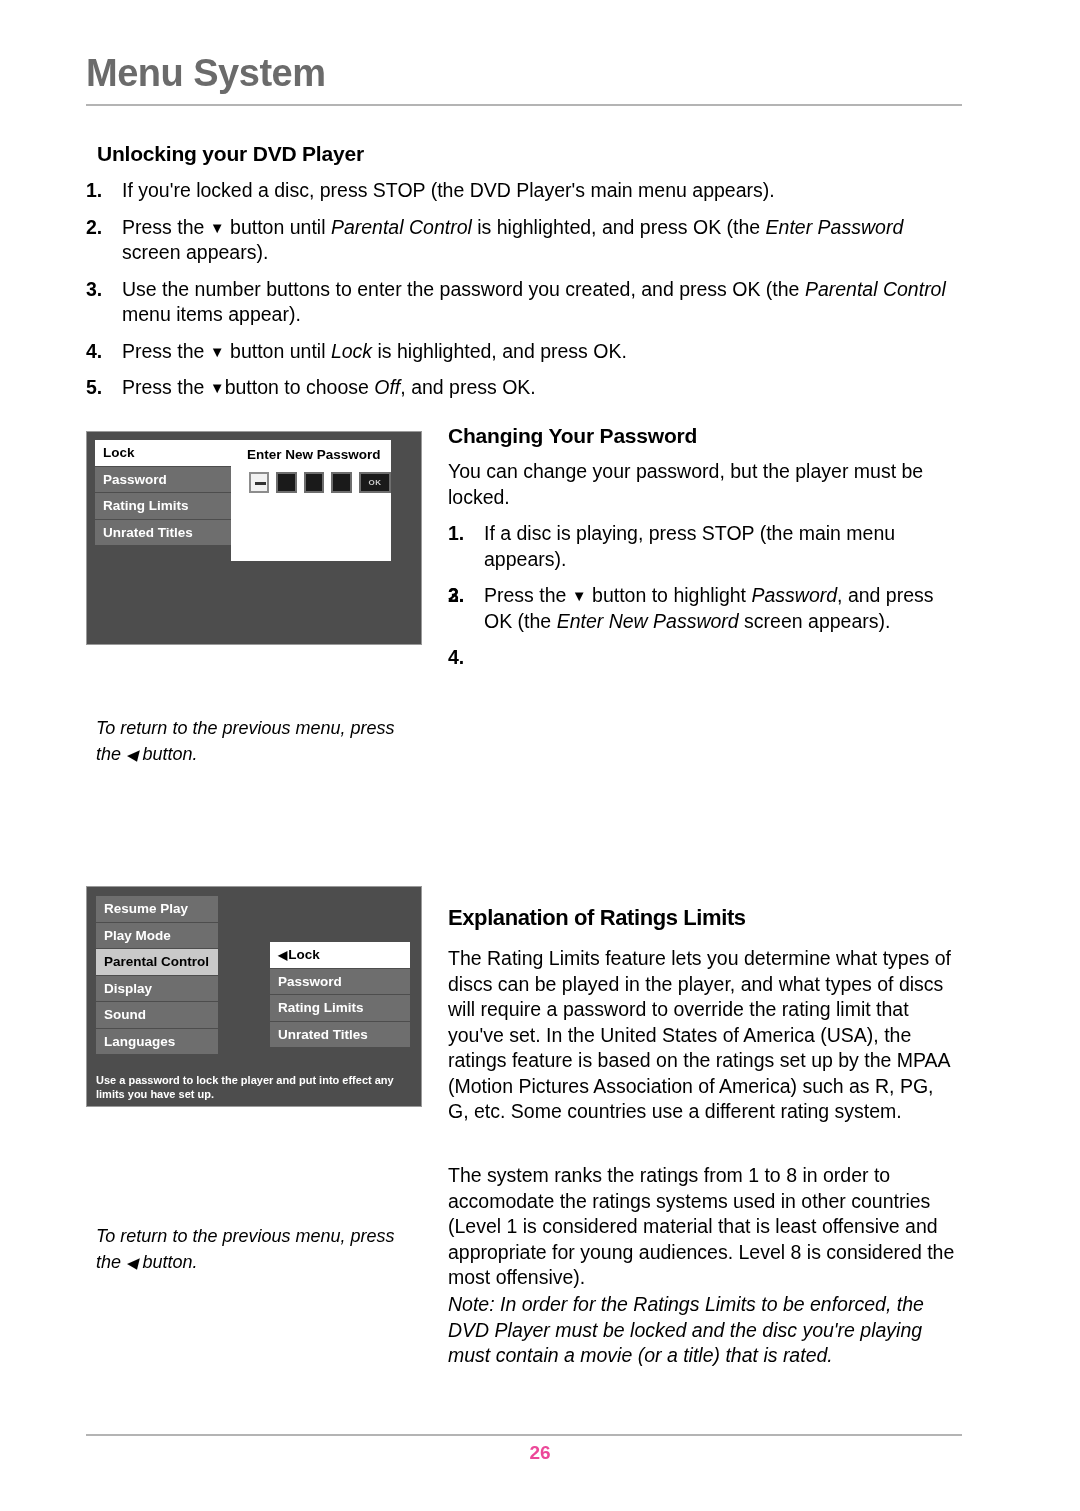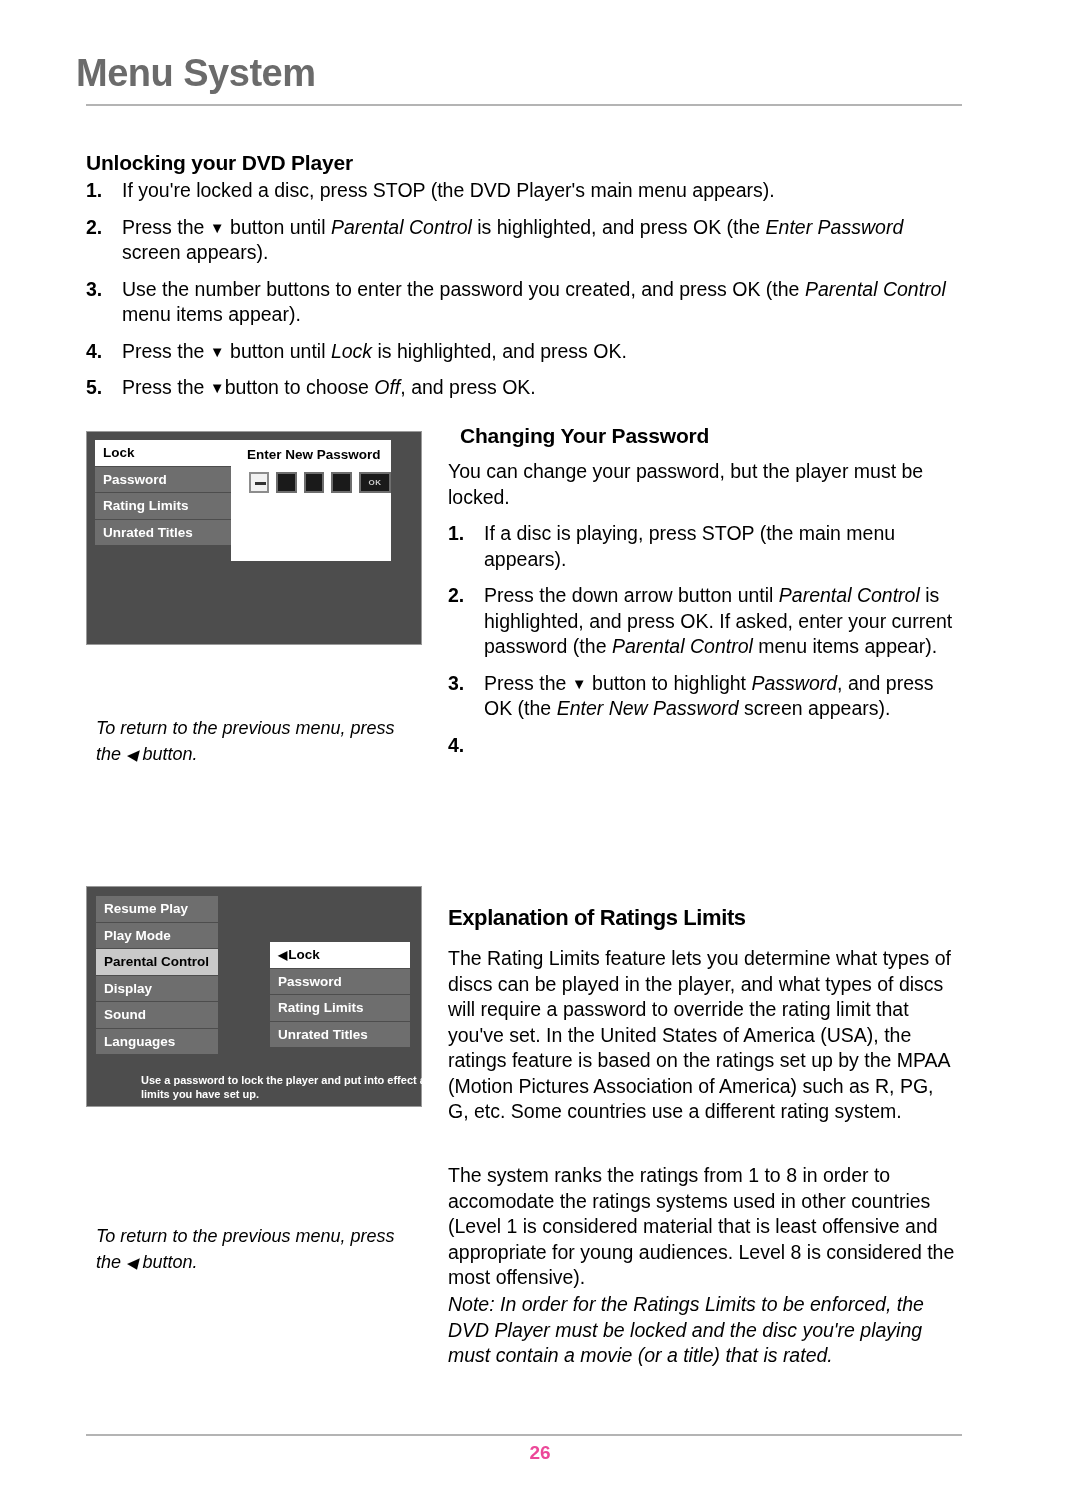--- a/index.html
+++ b/index.html
@@ -17,21 +17,21 @@
   }
 
   .page {
     position: absolute;
     inset: 0;
   }
 
   
   .chapter-title {
     position: absolute;
-    left: 76px;
+    left: 86px;
     top: 52px;
     font-size: 38px;
     font-weight: bold;
     color: #6b6b6b;
     letter-spacing: -0.5px;
   }
   .header-rule {
     position: absolute;
     left: 86px;
     top: 104px;
@@ -219,21 +219,21 @@
   }
 </style>
 </head>
 <body>
 
 <div class="page">
 
   <div class="chapter-title">Menu System</div>
   <div class="header-rule"></div>
 
-  <div class="h2" style="left:86px; top:142px;margin-top:9px;">Unlocking your DVD Player</div>
+  <div class="h2" style="left:97px; top:142px;">Unlocking your DVD Player</div>
   <div class="ol" id="unlock-steps" style="left:86px; top:178px; width:880px;">
       <div class="li"><span class="num">1.</span><span><span>If you're locked a disc, press STOP (the DVD Player's main menu appears).</span></span></div>
       <div class="li"><span class="num">2.</span><span><span>Press the </span><span class="dn-arrow">▼</span><span> button until </span><i>Parental Control</i><span> is highlighted, and press OK (the </span><i>Enter Password</i><span> screen appears).</span></span></div>
       <div class="li"><span class="num">3.</span><span><span>Use the number buttons to enter the password you created, and press OK (the </span><i>Parental Control</i><span> menu items appear).</span></span></div>
       <div class="li"><span class="num">4.</span><span><span>Press the </span><span class="dn-arrow">▼</span><span> button until </span><i>Lock</i><span> is highlighted, and press OK.</span></span></div>
       <div class="li"><span class="num">5.</span><span><span>Press the </span><span class="dn-arrow">▼</span><span>button to choose </span><i>Off</i><span>, and press OK.</span></span></div>
     </div>
 
   <div class="tvshot" style="left:86px; top:431px; width:336px; height:214px;">
     <div class="menu-list" id="fig1-menu" style="left:8px; top:8px; width:144px;">
@@ -252,25 +252,25 @@
           <div class="pwd-ok">OK</div>
         </div>
     </div>
   </div>
 
   <div class="caption" style="left:96px; top:715px; width:310px;">
     <span>To return to the previous menu, press</span><br>
     <span>the </span><span class="lt-arrow">◀</span><span> button.</span>
   </div>
 
-  <div class="h2" style="left:460px; top:424px;">Changing Your Password</div>
+  <div class="h2" style="left:448px; top:424px;">Changing Your Password</div>
   <div class="para" style="left:448px; top:459px; width:500px;">You can change your password, but the player must be locked.</div>
   <div class="ol" id="password-steps" style="left:448px; top:521px; width:515px;">
       <div class="li"><span class="num">1.</span><span><span>If a disc is playing, press STOP (the main menu appears).</span></span></div>
-      <div class="li"><span class="num">2.</span><span><span>Press the down arrow button until </span><i>Parental Control</i><span> is highlighted, and press OK. If asked, enter your current password (the </span><i>Parental Control</i><span>  menu items appear).</span></span></div>
+      <div class="li"><span class="num">2.</span></div>
       <div class="li"><span class="num">3.</span><span><span>Press the </span><span class="dn-arrow">▼</span><span> button to highlight </span><i>Password</i><span>, and press OK (the </span><i>Enter New Password</i><span> screen appears).</span></span></div>
       <div class="li"><span class="num">4.</span></div>
     </div>
 
   <div class="h1-big" style="left:448px; top:905px;">Explanation of Ratings Limits</div>
   <div class="para" style="left:448px; top:946px; width:510px;">The Rating Limits feature lets you determine what types of discs can be played in the player, and what types of discs will require a password to override the rating limit that you've set. In the United States of America (USA), the ratings feature is based on the ratings set up by the MPAA (Motion Pictures Association of America) such as R, PG, G, etc. Some countries use a different rating system.</div>
   <div class="para" style="left:448px; top:1163px; width:510px;">The system ranks the ratings from 1 to 8 in order to accomodate the ratings systems used in other countries (Level 1 is considered material that is least offensive and appropriate for young audiences. Level 8 is considered the most offensive).</div>
   <div class="para italic" style="left:448px; top:1292px; width:510px;">Note: In order for the Ratings Limits to be enforced, the DVD Player must be locked and the disc you're playing must contain a movie (or a title) that is rated.</div>
 
   <div class="tvshot" style="left:86px; top:886px; width:336px; height:221px;">
@@ -281,21 +281,21 @@
         <div class="menu-item"><span>Display</span></div>
         <div class="menu-item"><span>Sound</span></div>
         <div class="menu-item"><span>Languages</span></div>
       </div>
     <div class="menu-list" id="fig2-submenu" style="left:145px; top:55px; width:140px;padding-left:38px;">
         <div class="menu-item sel-white"><span class="backarrow">◀</span><span>Lock</span></div>
         <div class="menu-item"><span>Password</span></div>
         <div class="menu-item"><span>Rating Limits</span></div>
         <div class="menu-item"><span>Unrated Titles</span></div>
       </div>
-    <div class="tv-help" style="left:9px; top:186px; width:300px;margin-left:45px;">
+    <div class="tv-help" style="left:9px; top:186px; width:300px;">
       <span>Use a password to lock the player and put into effect any</span><br>
       <span>limits you have set up.</span>
     </div>
   </div>
 
   <div class="caption" style="left:96px; top:1223px; width:310px;">
     <span>To return to the previous menu, press</span><br>
     <span>the </span><span class="lt-arrow">◀</span><span> button.</span>
   </div>
 

